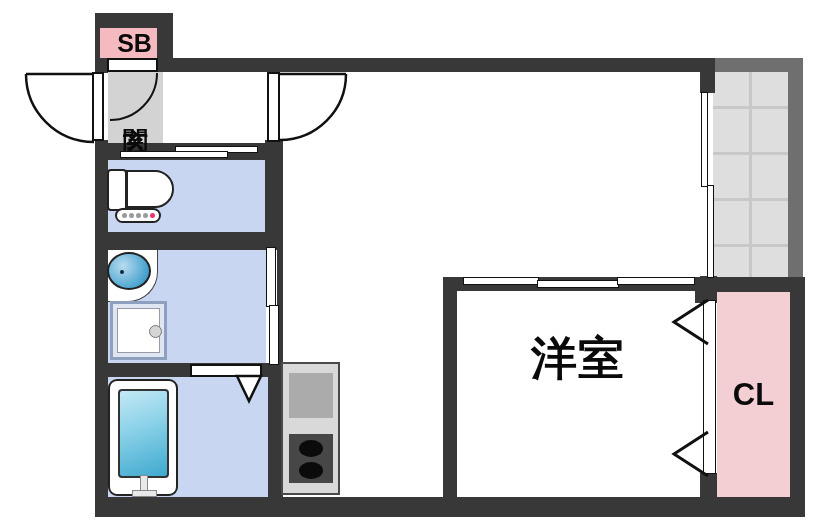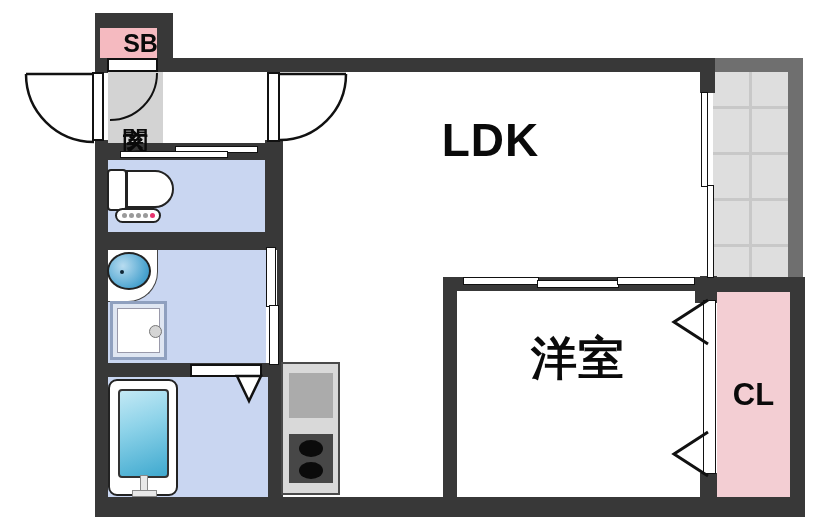--- a/index.html
+++ b/index.html
@@ -54,36 +54,35 @@
   <div class="wall" style="left:95px;top:497px;width:710px;height:20px;"></div>
   <div class="wall" style="left:443px;top:277px;width:14px;height:220px;"></div>
   <div class="wall" style="left:443px;top:276px;width:274px;height:15px;"></div>
   <div class="wall" style="left:695px;top:276px;width:22px;height:27px;"></div>
   <div class="wall" style="left:700px;top:473px;width:17px;height:30px;"></div>
   <div class="wall" style="left:700px;top:277px;width:105px;height:15px;"></div>
   <div class="wall" style="left:700px;top:58px;width:15px;height:35px;"></div>
   <div class="wall" style="left:790px;top:292px;width:15px;height:225px;"></div>
 
   <div class="room" style="left:100px;top:28px;width:57px;height:30px;background:#f5bac0;">
-    <div class="label" style="left:12px;top:0;width:57px;height:30px;font-size:25px;">SB</div>
+    <div class="label" style="left:6px;top:0;width:57px;height:30px;font-size:25px;">SB</div>
   </div>
   <div class="doorpanel" style="left:107px;top:58px;width:51px;height:14px;"></div>
   <div class="room" style="left:108px;top:72px;width:55px;height:71px;background:#d3d3d3;"></div>
   <div class="label" style="left:108px;top:74px;width:55px;height:68px;font-size:25px;writing-mode:vertical-rl;text-orientation:upright;line-height:1;">玄関</div>
   <div class="room white" style="left:163px;top:72px;width:102px;height:71px;"></div>
   <div class="room blue" style="left:108px;top:160px;width:157px;height:72px;"></div>
   <div class="room blue" style="left:108px;top:250px;width:158px;height:113px;"></div>
   <div class="room blue" style="left:108px;top:377px;width:160px;height:120px;"></div>
   <div class="room white" style="left:283px;top:72px;width:417px;height:205px;"></div>
   <div class="room white" style="left:283px;top:277px;width:160px;height:220px;"></div>
   <div class="room white" style="left:457px;top:291px;width:238px;height:206px;"></div>
   <div class="room" style="left:717px;top:292px;width:73px;height:205px;background:#f3ced3;"></div>
 
   <div class="biglabel" style="left:383px;top:112px;width:215px;">
-    <div>LDK</div>
   </div>
   <div class="biglabel" style="left:463px;top:330px;width:230px;">
     <div>洋室</div>
   </div>
   <div class="label" style="left:717px;top:375px;width:73px;height:40px;font-size:31px;text-align:center;">CL</div>
 
   <div class="doorpanel" style="left:92px;top:72px;width:12px;height:69px;"></div>
   <svg style="left:20px;top:66px;" width="90" height="84" viewBox="0 0 90 84">
     <path d="M 74 8 L 6 8" stroke="#111" stroke-width="2.5" fill="none"></path>
     <path d="M 6 8 A 68 68 0 0 0 74 76" stroke="#111" stroke-width="2.5" fill="none"></path>

